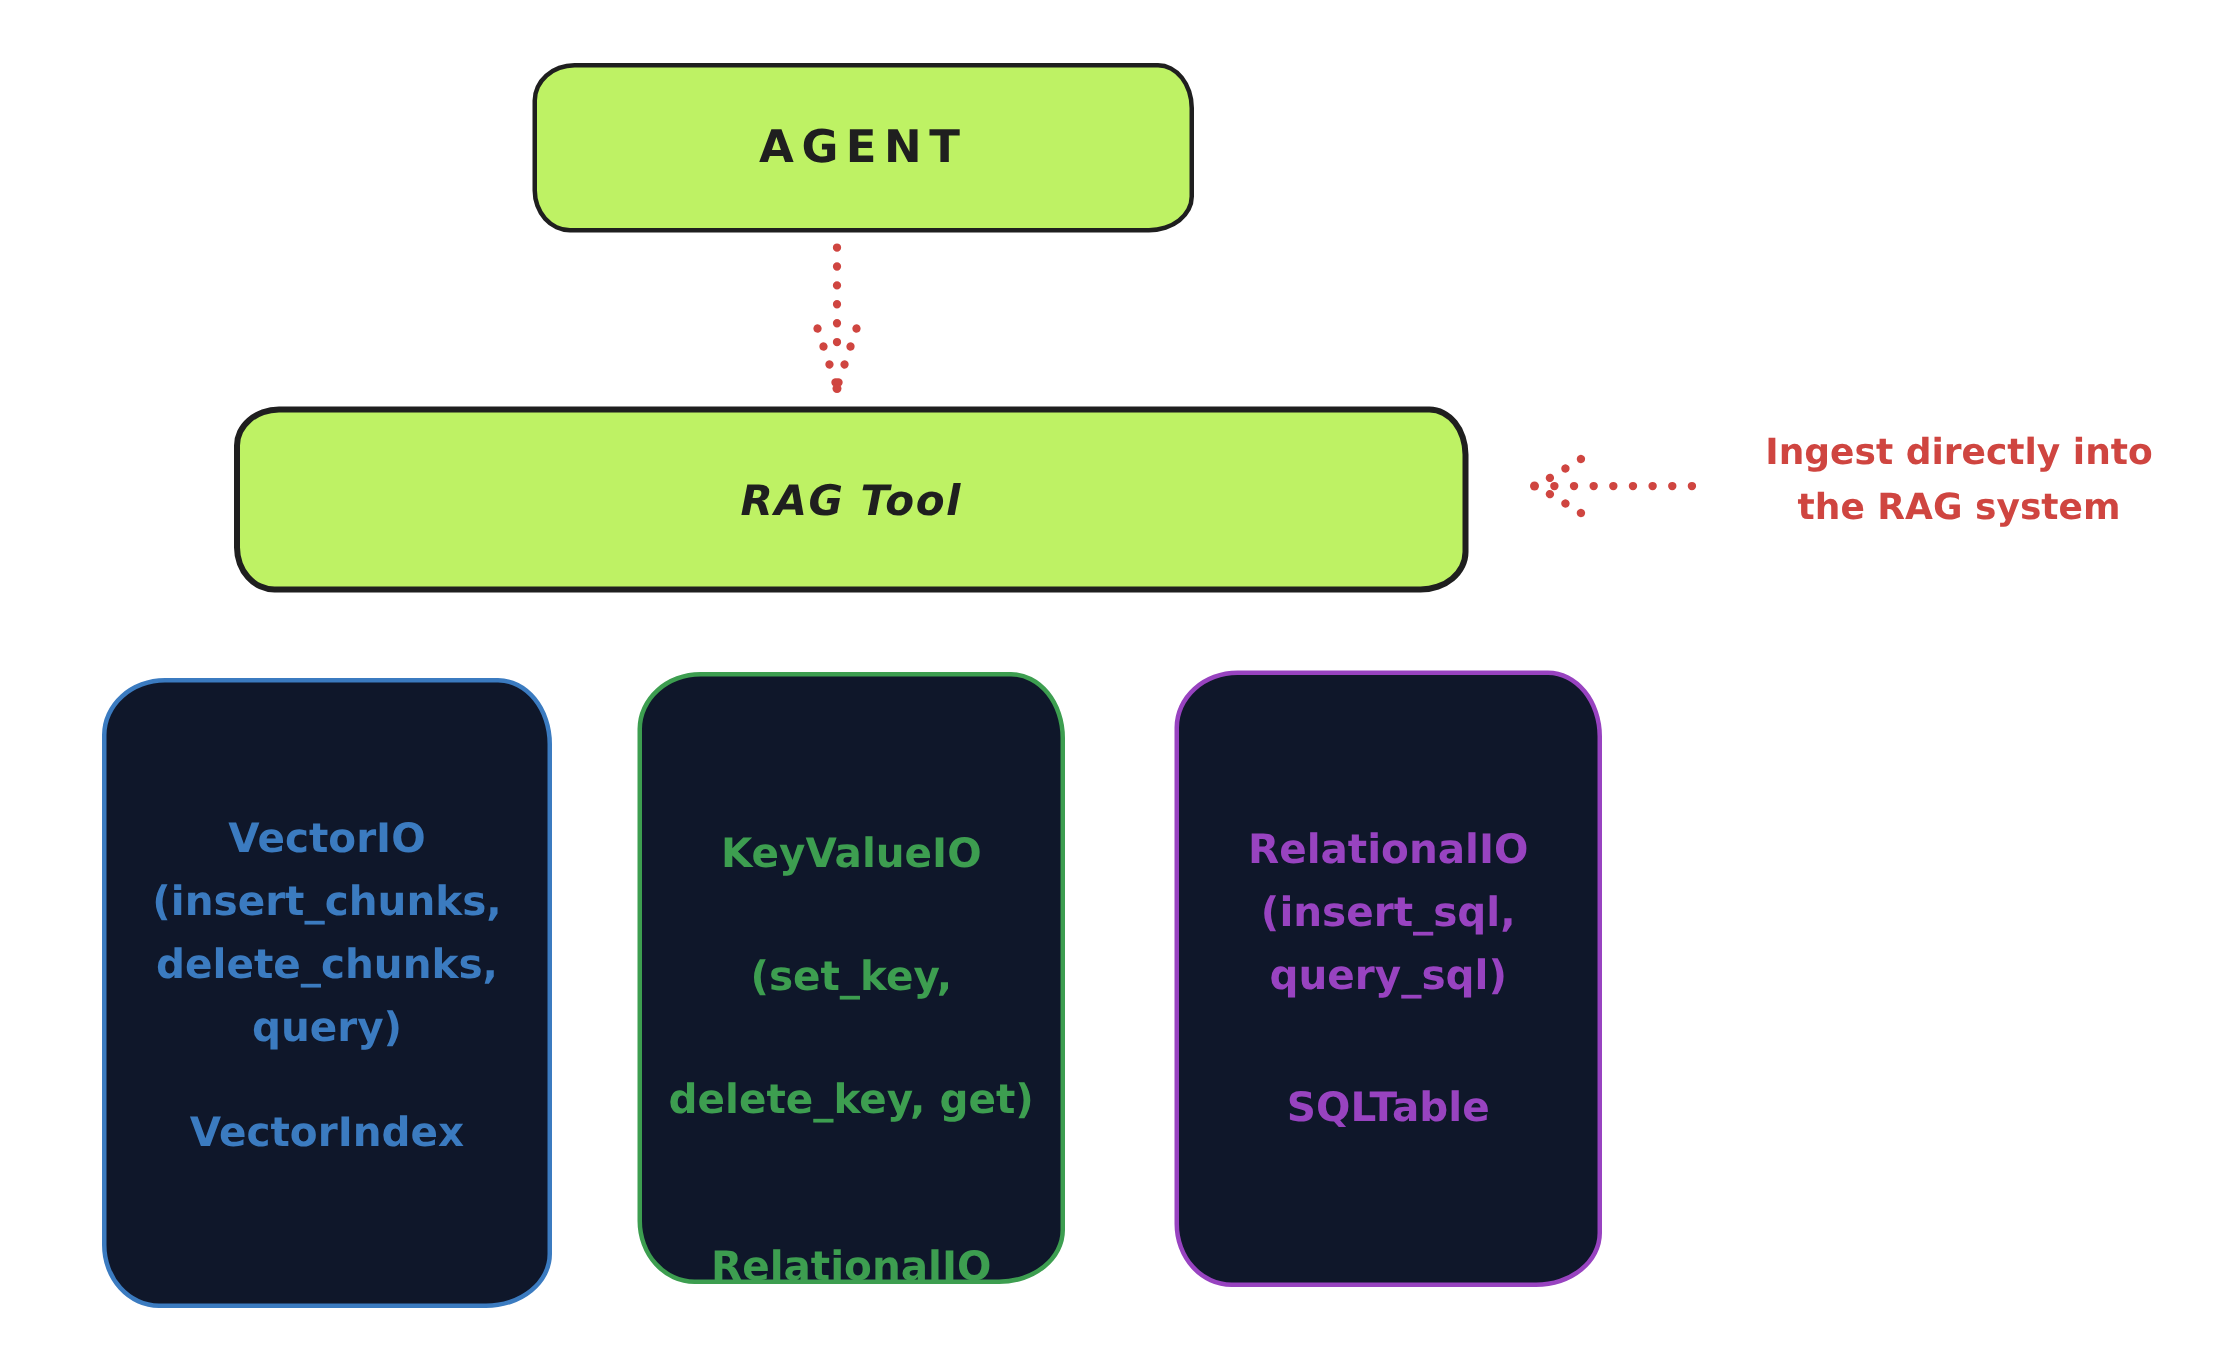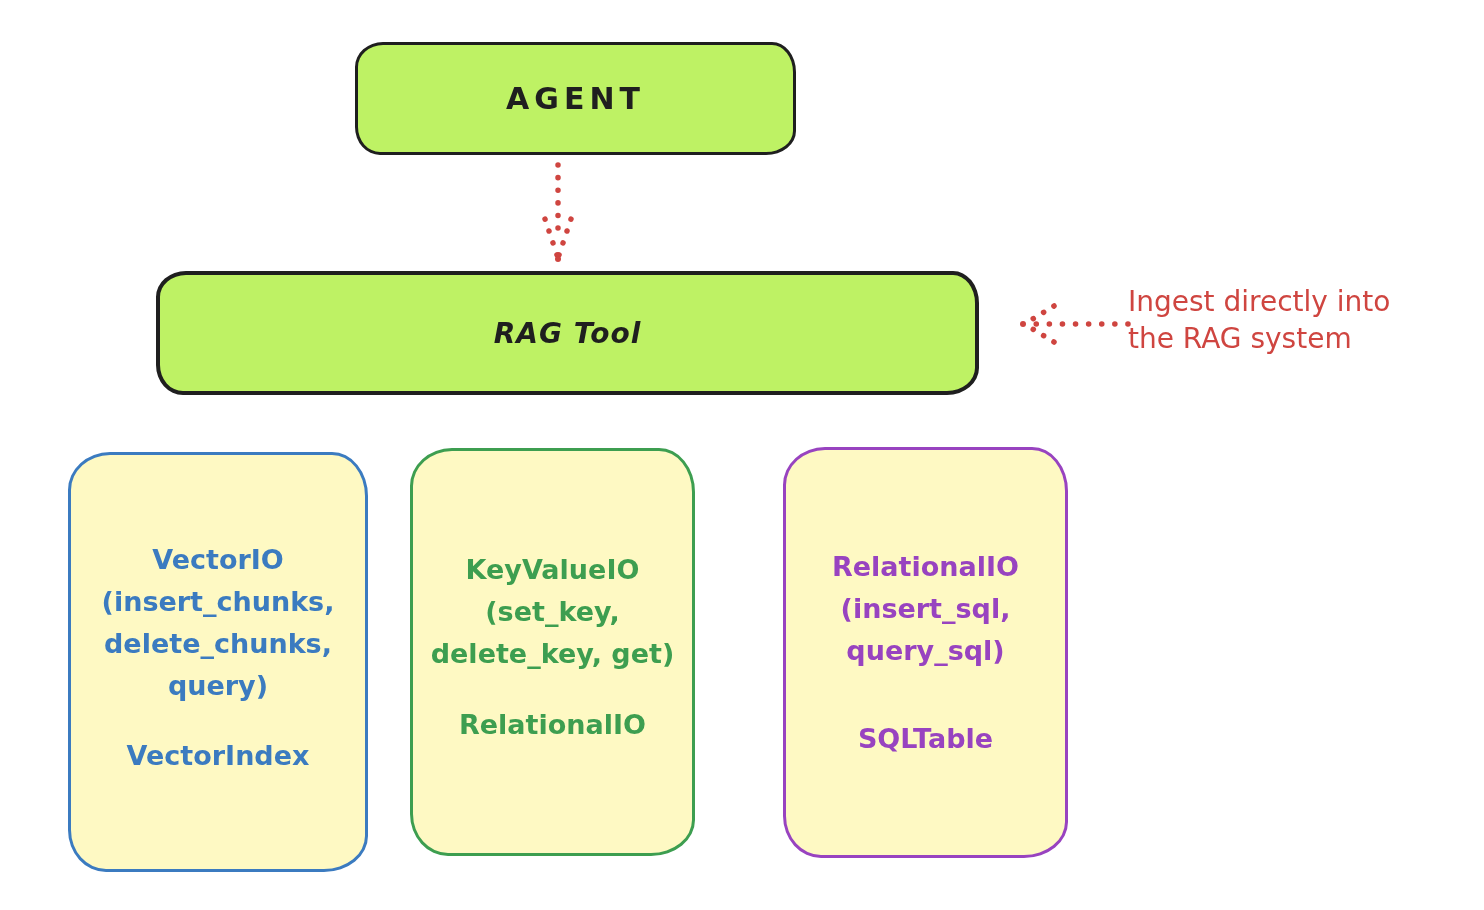--- a/index.html
+++ b/index.html
@@ -39,57 +39,59 @@
     border-radius: 30px 26px 32px 27px / 26px 32px 27px 30px;
   }
   .rag-box .box-label {
     font-size: 28px; font-weight: 700; letter-spacing: 1px;
     color: var(--ink);
     font-style: italic;
   }
   
   .storage-box {
     position: absolute;
-    background: #fef9c3;
+    background: #0f172a;
     border-width: 3.6px;
     border-style: solid;
     border-radius: 42px 36px 44px 38px / 38px 44px 36px 42px;
     display: flex;
     flex-direction: column;
     align-items: center;
     text-align: center;
     font-weight: 700;
   }
   .storage-box .line { font-size: 27px; line-height: 42px; white-space: nowrap; }
   .storage-box .index-label { font-size: 27px; line-height: 42px; white-space: nowrap; }
   .box-vector {
     left: 68px; top: 452px; width: 300px; height: 420px;
     border-color: var(--blue); color: var(--blue);
     padding-top: 84px;
   }
   .box-vector .index-label { margin-top: 28px; }
   .box-keyvalue {
-    left: 410px; top: 448px; width: 285px; height: 408px;
+    left: 425px; top: 448px; width: 285px; height: 408px;
     border-color: var(--green); color: var(--green);
     padding-top: 98px;
+    gap: 40px;
   }
   .box-keyvalue .index-label { margin-top: 29px; }
   .box-relational {
     left: 783px; top: 447px; width: 285px; height: 411px;
     border-color: var(--purple); color: var(--purple);
     padding-top: 96px;
   }
   .box-relational .index-label { margin-top: 46px; }
   
   .annotation {
     position: absolute;
     left: 1128px; top: 283px; width: 356px;
+    text-align: center;
     color: var(--red);
-    font-size: 28px;
-    font-weight: 400;
+    font-size: 24px;
+    font-weight: 700;
     line-height: 37px;
   }
   
   .arrow { position: absolute; color: var(--red); }
   .arrow-down { left: 536px; top: 159px; }
   .arrow-left { left: 1014px; top: 297px; }
   .arrow svg { display: block; }
 </style>
 </head>
 <body>

